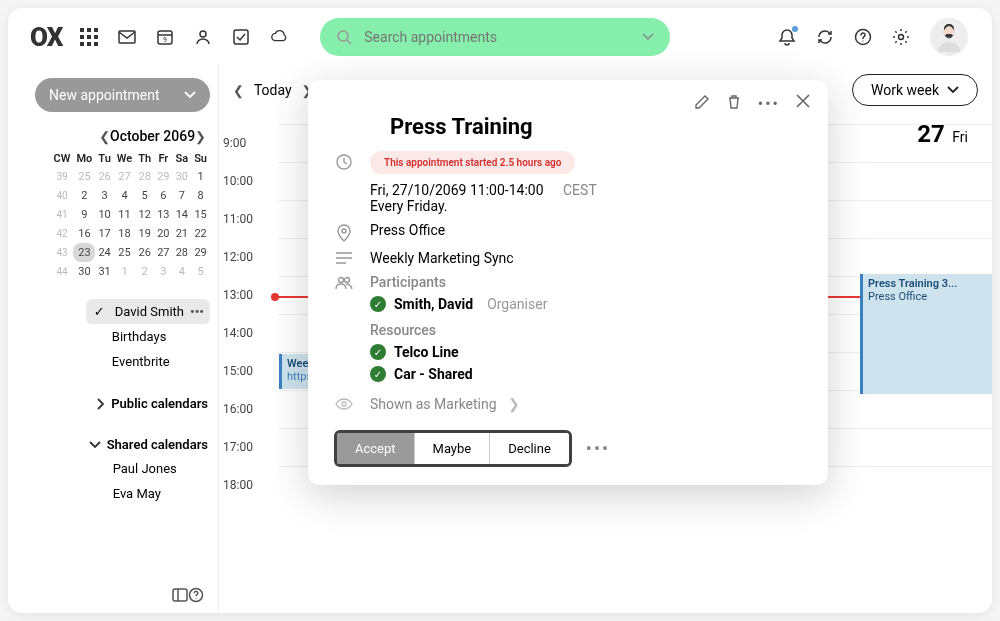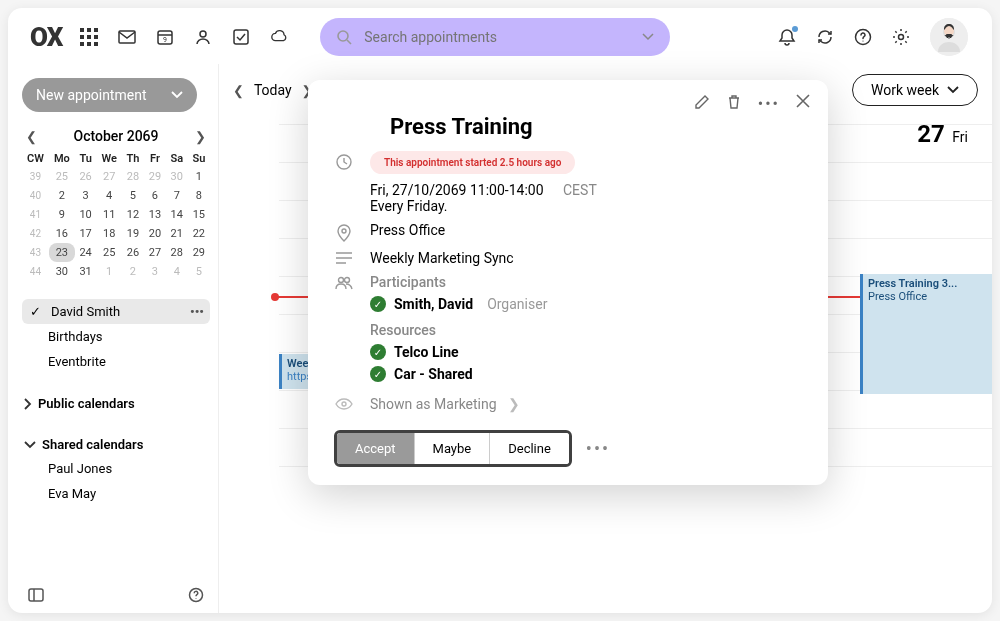--- a/index.html
+++ b/index.html
@@ -2,27 +2,27 @@
 <html><head>
 <meta charset="utf-8">
 <style>
 *{box-sizing:border-box;margin:0;padding:0;font-family:-apple-system,BlinkMacSystemFont,"Segoe UI",Roboto,Helvetica,Arial,sans-serif;}
 body{background:#f5f5f5;width:1000px;height:621px;overflow:hidden;position:relative;}
 .app{background:#fff;border-radius:14px;width:984px;height:605px;margin:8px;box-shadow:0 2px 12px rgba(0,0,0,0.08);display:flex;flex-direction:column;overflow:hidden;}
 .topbar{display:flex;align-items:center;padding:10px 16px 8px 22px;gap:8px;}
 .logo{font-weight:900;font-size:26px;letter-spacing:-1px;color:#333;margin-right:10px;}
 .toolicons{display:flex;gap:20px;align-items:center;color:#444;}
 .toolicons svg,.toolicons .ic{width:18px;height:18px;}
-.search{flex:1;margin:0 24px;background:#c4b5fd;border-radius:22px;height:38px;display:flex;align-items:center;padding:0 16px;gap:12px;color:#666;max-width:350px;}
+.search{flex:1;margin:0 24px;background:#86efac;border-radius:22px;height:38px;display:flex;align-items:center;padding:0 16px;gap:12px;color:#666;max-width:350px;}
 .search input{border:none;background:transparent;flex:1;font-size:14px;color:#555;outline:none;}
 .right-icons{display:flex;gap:20px;align-items:center;color:#444;margin-left:auto;margin-right:8px;}
 .avatar{width:38px;height:38px;border-radius:50%;background:#eee;display:flex;align-items:center;justify-content:center;position:relative;overflow:hidden;}
 .notif-dot{width:6px;height:6px;background:#5b9bd5;border-radius:50%;position:absolute;top:-2px;right:-2px;}
 .main{flex:1;display:flex;overflow:hidden;}
-.sidebar{width:210px;padding:14px 8px 0 14px;display:flex;flex-direction:column;font-size:13px;}
+.sidebar{width:210px;padding:14px 8px 0 14px;display:flex;flex-direction:column;font-size:13px;align-items:flex-end;}
 .newapt{background:#999;color:#fff;border:none;border-radius:20px;padding:9px 14px;font-size:14px;display:flex;align-items:center;gap:10px;cursor:pointer;width:175px;justify-content:space-between;}
 .mini-head{display:flex;align-items:center;justify-content:space-between;margin:16px 4px 6px 4px;}
 .mini-head .title{font-weight:500;font-size:14px;}
 .mini-cal{font-size:11px;color:#333;}
 .mini-cal table{border-collapse:collapse;width:100%;}
 .mini-cal th{font-weight:600;color:#222;padding:2px 3px;text-align:center;}
 .mini-cal td{padding:3px 3px;text-align:center;color:#444;}
 .mini-cal .dim{color:#bbb;}
 .mini-cal .cw{color:#bbb;font-size:10px;}
 .mini-cal .today{background:#d8d8d8;border-radius:8px;}
@@ -332,20 +332,32 @@
           <svg width="12" height="8" viewBox="0 0 12 8" fill="none" stroke="#222" stroke-width="1.8">
               <path d="M1 1l5 5 5-5"></path>
             </svg>
         </div>
       </div>
       <div class="dayhdr">
         <span class="num">27</span>
         <span>Fri</span>
       </div>
 
+      <div class="timecol" id="timecol">
+          <div>9:00</div>
+          <div>10:00</div>
+          <div>11:00</div>
+          <div>12:00</div>
+          <div>13:00</div>
+          <div>14:00</div>
+          <div>15:00</div>
+          <div>16:00</div>
+          <div>17:00</div>
+          <div>18:00</div>
+        </div>
       <div class="grid" id="gridrows">
           <div class="row"></div>
           <div class="row"></div>
           <div class="row"></div>
           <div class="row"></div>
           <div class="row"></div>
           <div class="row"></div>
           <div class="row"></div>
           <div class="row"></div>
           <div class="row"></div>

